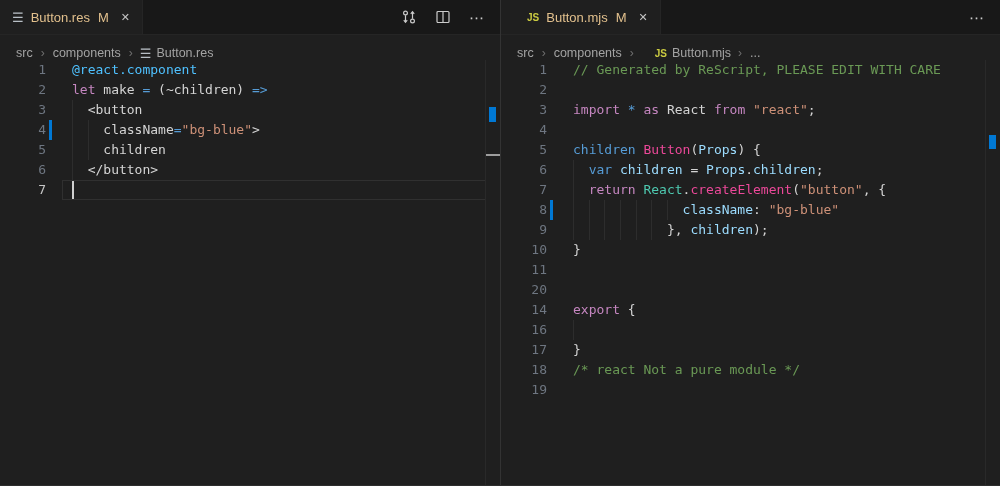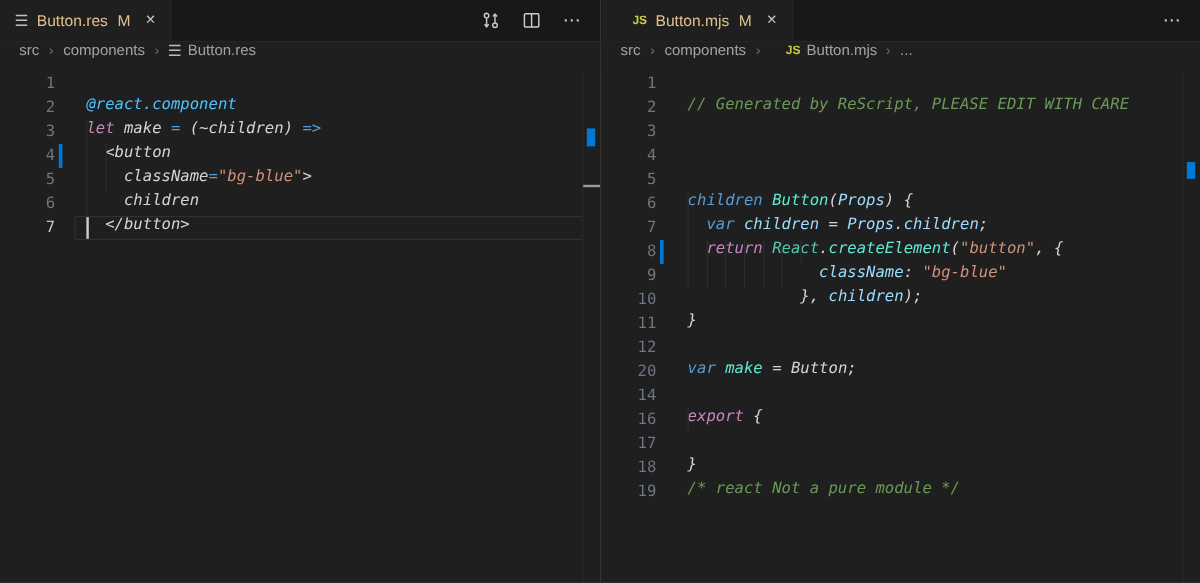--- a/index.html
+++ b/index.html
@@ -44,48 +44,48 @@
   .tab-actions{
     margin-left:auto;display:flex;align-items:center;
     gap:16px;padding-right:14px;color:#cccccc;
   }
   .action{display:flex;align-items:center;justify-content:center;width:18px;height:18px;}
   .action svg{display:block;}
   .more-glyph{font-size:15px;color:#cccccc;letter-spacing:1px;line-height:1;}
 
   
   .breadcrumb{
-    height:25px;min-height:25px;display:flex;align-items:flex-start;
+    height:25px;min-height:25px;display:flex;align-items:flex-end;
     font-size:12.5px;color:#a3a3a3;padding-left:15px;background:#1f1f1f;
     white-space:nowrap;
   }
   .crumb{padding:0 1px;}
   .crumb-sep{color:#6e6e6e;margin:0 7px;font-size:12px;}
   .crumb-icon{margin-right:5px;}
   .crumb-file{color:#a3a3a3;display:flex;align-items:center;}
 
   
   .code-area{
     position:relative;flex:1;overflow:hidden;
     font-family:"DejaVu Sans Mono",monospace;font-size:13px;
   }
   .line{position:relative;height:20px;line-height:20px;white-space:pre;}
   .num{
     position:absolute;left:0;top:0;width:46px;text-align:right;
     color:#6e7681;user-select:none;
   }
   .line.active .num{color:#c6c6c6;}
-  .codetxt{position:absolute;left:72px;top:18px;white-space:pre;color:#d4d4d4;font-style:italic;}
+  .codetxt{position:absolute;left:72px;top:0;white-space:pre;color:#d4d4d4;}
   .tk-w{color:#d4d4d4;}
   .tk-p{color:#c586c0;}
   .tk-b{color:#569cd6;}
   .tk-d{color:#4fc1ff;}
   .tk-lb{color:#9cdcfe;}
   .tk-t{color:#4ec9b0;}
-  .tk-y{color:#5eead4;}
+  .tk-y{color:#ec4899;}
   .tk-s{color:#ce9178;}
   .tk-c{color:#6a9955;text-align:center;}
   .mod-marker{position:absolute;left:49px;top:0;width:3px;height:20px;background:#0078d4;}
   .guide{position:absolute;top:0;width:1px;height:20px;background:#2d2d2d;}
   .cursor{position:absolute;left:72px;top:1px;width:2px;height:18px;background:#cfcfcf;}
   .linebox{
     position:absolute;left:62px;right:14px;top:0;height:20px;
     border:1px solid #303030;box-sizing:border-box;pointer-events:none;
   }
 
@@ -185,30 +185,29 @@
         <span>Button.mjs</span>
       </span>
       <span class="crumb-sep">›</span>
       <span class="crumb">...</span>
     </div>
 
     <div class="code-area">
       <div class="lines" id="right-lines">
           <div class="line"><span class="num">1</span><span class="codetxt"><span class="tk-c">// Generated by ReScript, PLEASE EDIT WITH CARE</span></span></div>
           <div class="line"><span class="num">2</span><span class="codetxt"></span></div>
-          <div class="line"><span class="num">3</span></div>
+          <div class="line"><span class="num">3</span><span class="codetxt"><span class="tk-p">import</span><span class="tk-w"> </span><span class="tk-b">*</span><span class="tk-w"> </span><span class="tk-p">as</span><span class="tk-w"> React </span><span class="tk-p">from</span><span class="tk-w"> </span><span class="tk-s">"react"</span><span class="tk-w">;</span></span></div>
           <div class="line"><span class="num">4</span><span class="codetxt"></span></div>
           <div class="line"><span class="num">5</span><span class="codetxt"><span class="tk-b">children</span><span class="tk-w"> </span><span class="tk-y">Button</span><span class="tk-w">(</span><span class="tk-lb">Props</span><span class="tk-w">) {</span></span></div>
           <div class="line"><span class="num">6</span><div class="guide" style="left: 72px;"></div><span class="codetxt"><span class="tk-w">  </span><span class="tk-b">var</span><span class="tk-w"> </span><span class="tk-lb">children</span><span class="tk-w"> = </span><span class="tk-lb">Props</span><span class="tk-w">.</span><span class="tk-lb">children</span><span class="tk-w">;</span></span></div>
           <div class="line"><span class="num">7</span><div class="guide" style="left: 72px;"></div><span class="codetxt"><span class="tk-w">  </span><span class="tk-p">return</span><span class="tk-w"> </span><span class="tk-t">React</span><span class="tk-w">.</span><span class="tk-y">createElement</span><span class="tk-w">(</span><span class="tk-s">"button"</span><span class="tk-w">, {</span></span></div>
           <div class="line"><span class="num">8</span><div class="mod-marker"></div><div class="guide" style="left: 72px;"></div><div class="guide" style="left: 87.7px;"></div><div class="guide" style="left: 103.3px;"></div><div class="guide" style="left: 119px;"></div><div class="guide" style="left: 134.6px;"></div><div class="guide" style="left: 150.3px;"></div><div class="guide" style="left: 165.9px;"></div><span class="codetxt"><span class="tk-w">              </span><span class="tk-lb">className</span><span class="tk-w">: </span><span class="tk-s">"bg-blue"</span></span></div>
           <div class="line"><span class="num">9</span><div class="guide" style="left: 72px;"></div><div class="guide" style="left: 87.7px;"></div><div class="guide" style="left: 103.3px;"></div><div class="guide" style="left: 119px;"></div><div class="guide" style="left: 134.6px;"></div><div class="guide" style="left: 150.3px;"></div><span class="codetxt"><span class="tk-w">            }, </span><span class="tk-lb">children</span><span class="tk-w">);</span></span></div>
           <div class="line"><span class="num">10</span><span class="codetxt"><span class="tk-w">}</span></span></div>
           <div class="line"><span class="num">11</span><span class="codetxt"></span></div>
-          <div class="line"><span class="num">12</span><span class="codetxt"><span class="tk-b">var</span><span class="tk-w"> </span><span class="tk-y">make</span><span class="tk-w"> = Button;</span></span></div>
           <div class="line"><span class="num">20</span><span class="codetxt"></span></div>
           <div class="line"><span class="num">14</span><span class="codetxt"><span class="tk-p">export</span><span class="tk-w"> {</span></span></div>
           <div class="line"><span class="num">16</span><div class="guide" style="left: 72px;"></div><span class="codetxt"></span></div>
           <div class="line"><span class="num">17</span><span class="codetxt"><span class="tk-w">}</span></span></div>
           <div class="line"><span class="num">18</span><span class="codetxt"><span class="tk-c">/* react Not a pure module */</span></span></div>
           <div class="line"><span class="num">19</span><span class="codetxt"></span></div>
         </div>
       <div class="overview-ruler">
         <div class="ovr-mod" style="top:75px;height:14px;"></div>
       </div>

